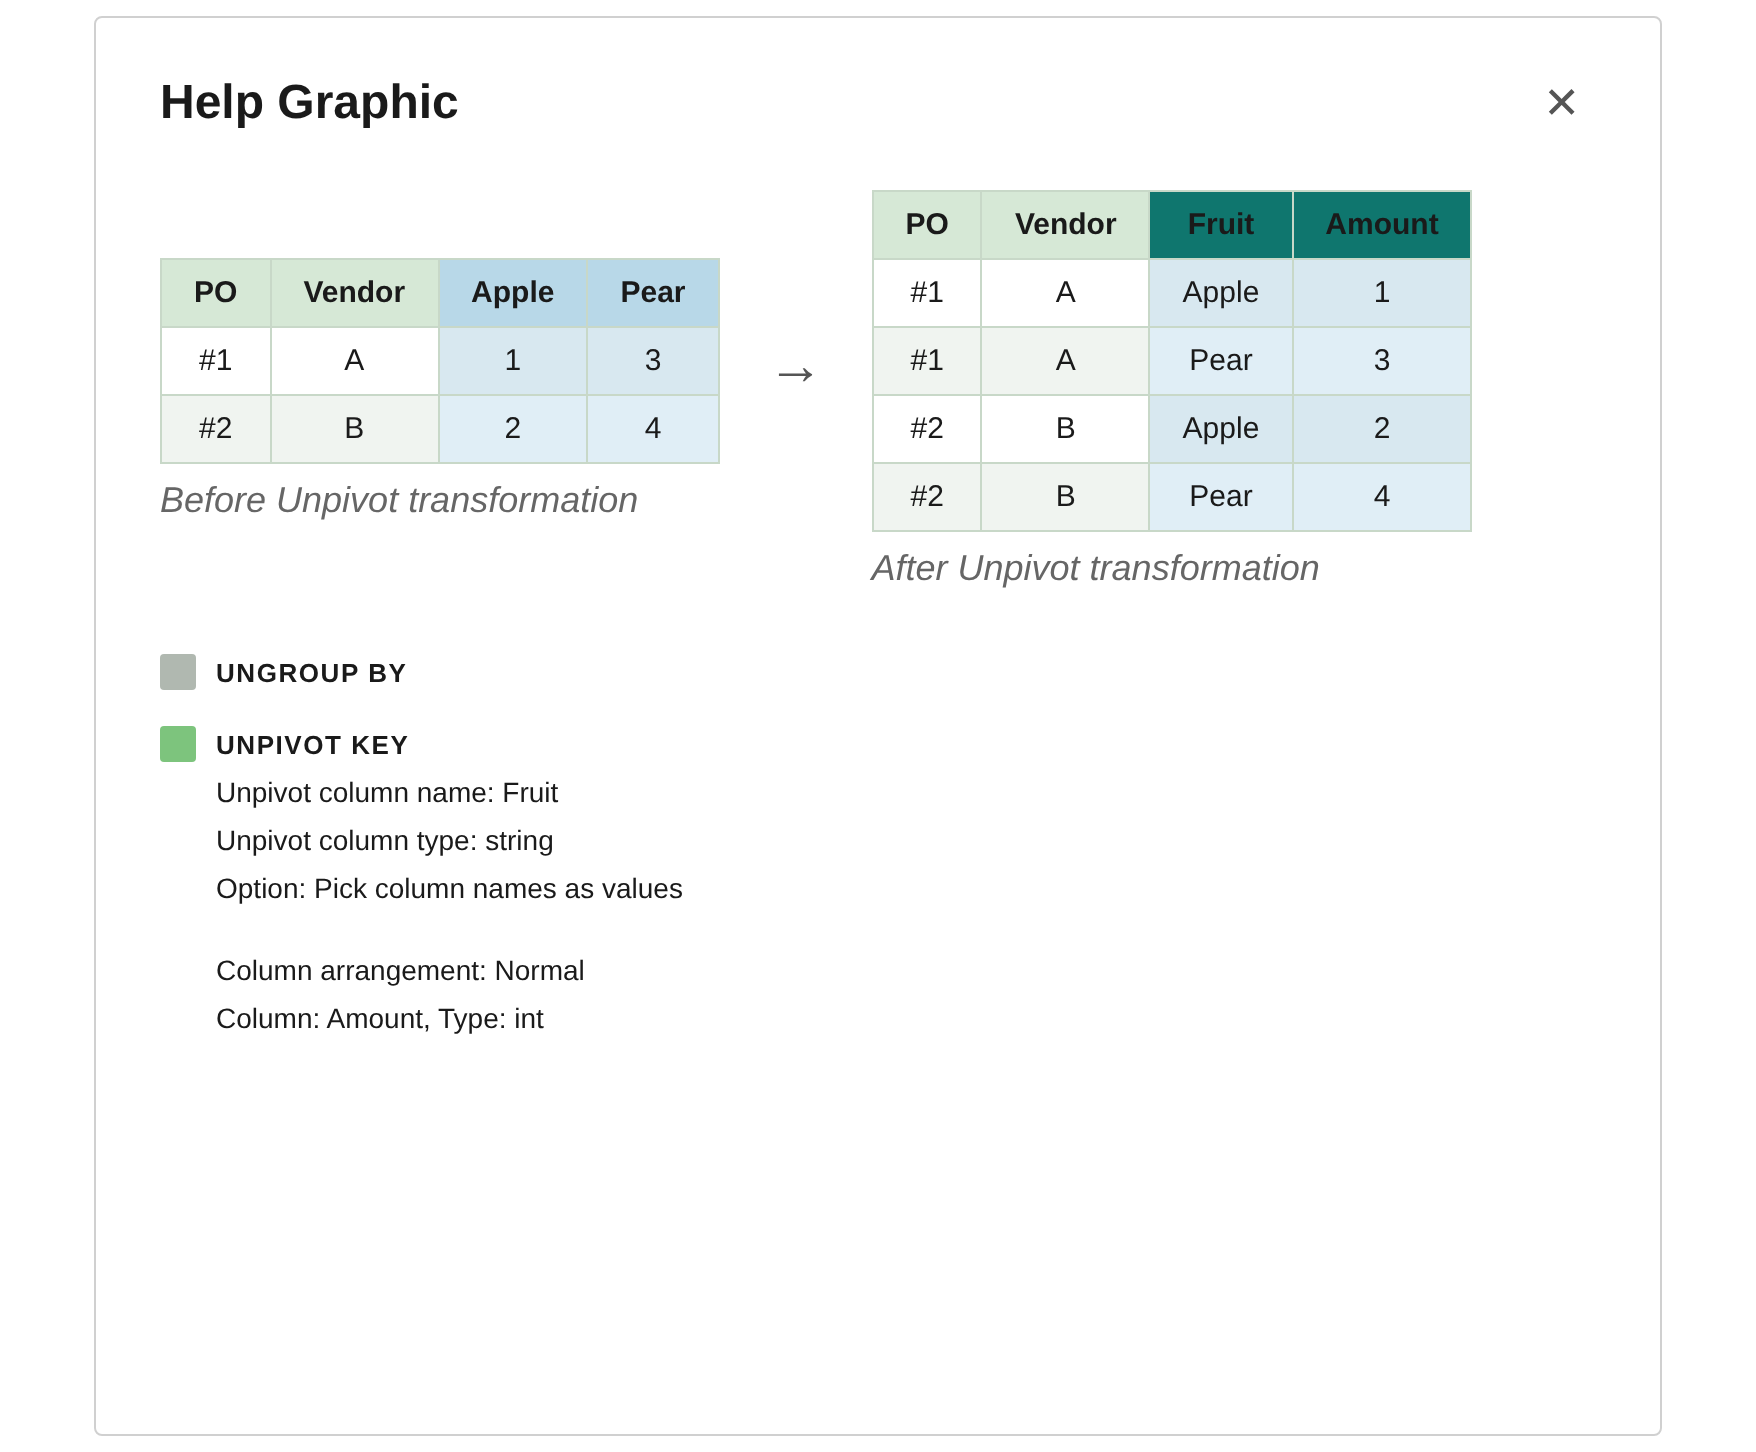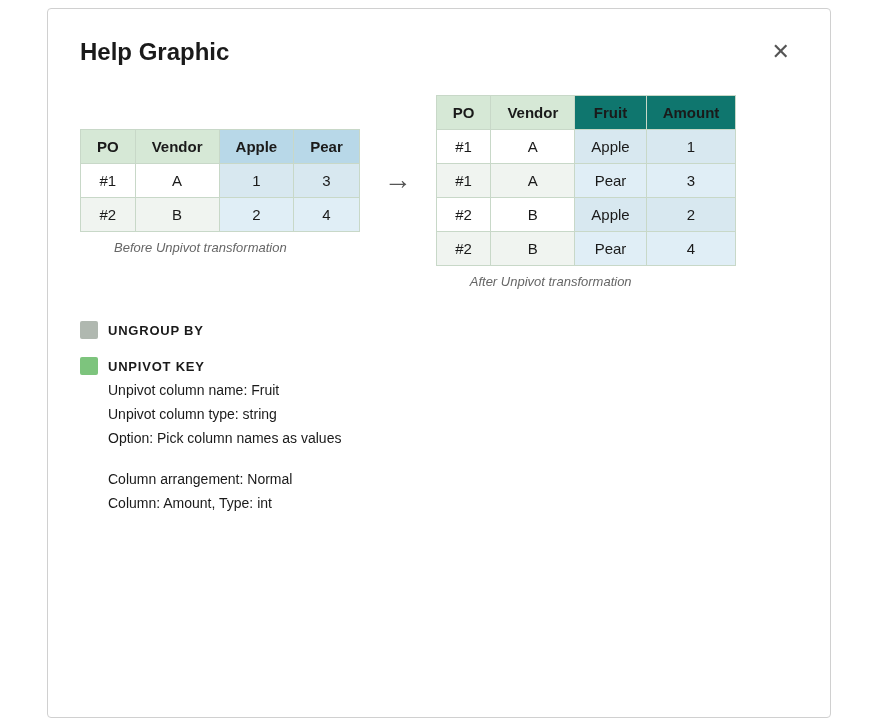--- a/index.html
+++ b/index.html
@@ -87,24 +87,23 @@
     }
     .after-table th.fruit, .after-table th.amount {
       background: #0f766e;
     }
     tr.alt td { background: #f0f4f0; }
     tr.alt td.apple, tr.alt td.pear { background: #e0eef6; }
     .after-table tr.alt td.fruit,
     .after-table tr.alt td.amount { background: #e0eef6; }
     .caption {
       font-style: italic;
-      font-size: 13px;
+      font-size: 18px;
       color: #666;
       margin-top: 8px;
-      margin-left: 34px;
     }
     .arrow {
       font-size: 28px;
       color: #555;
       margin-top: -24px;
     }
     
     .info-sections {
       margin-top: 8px;
     }

